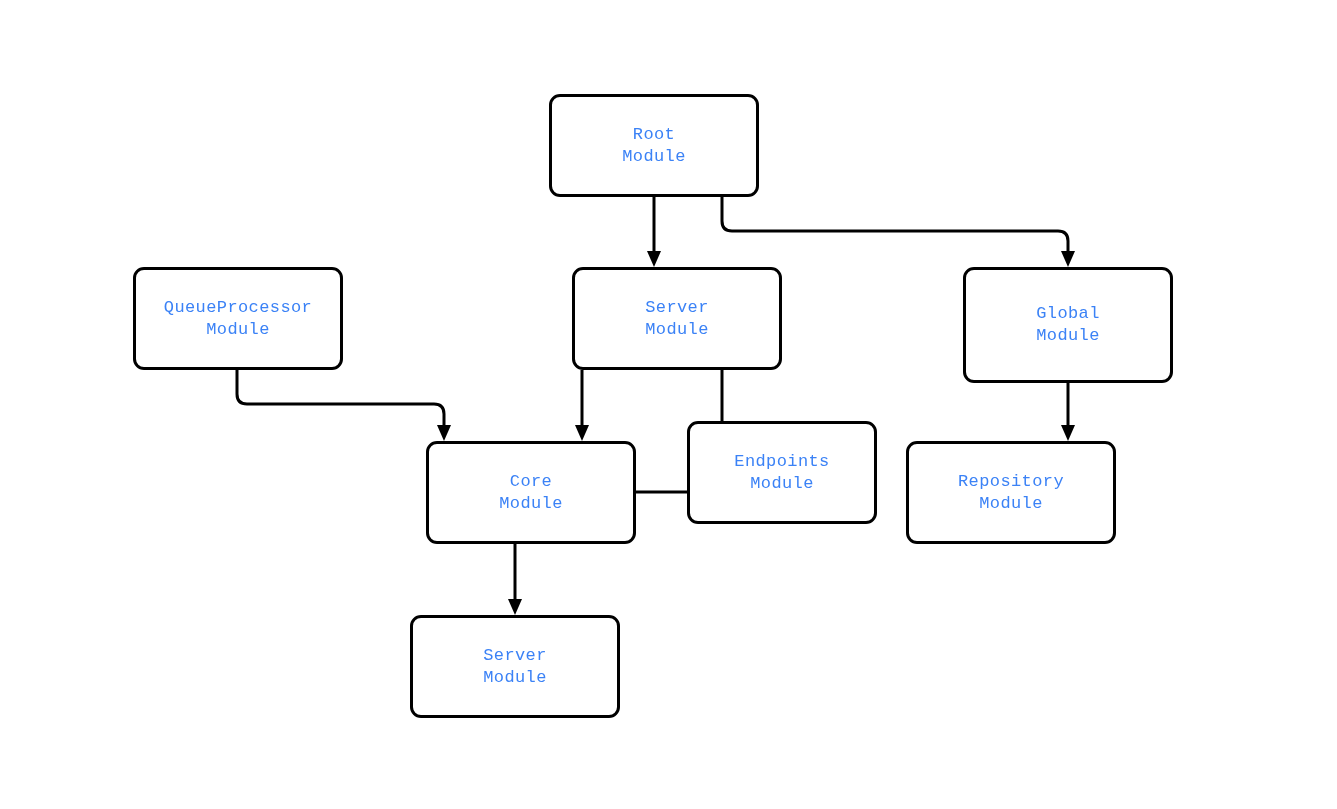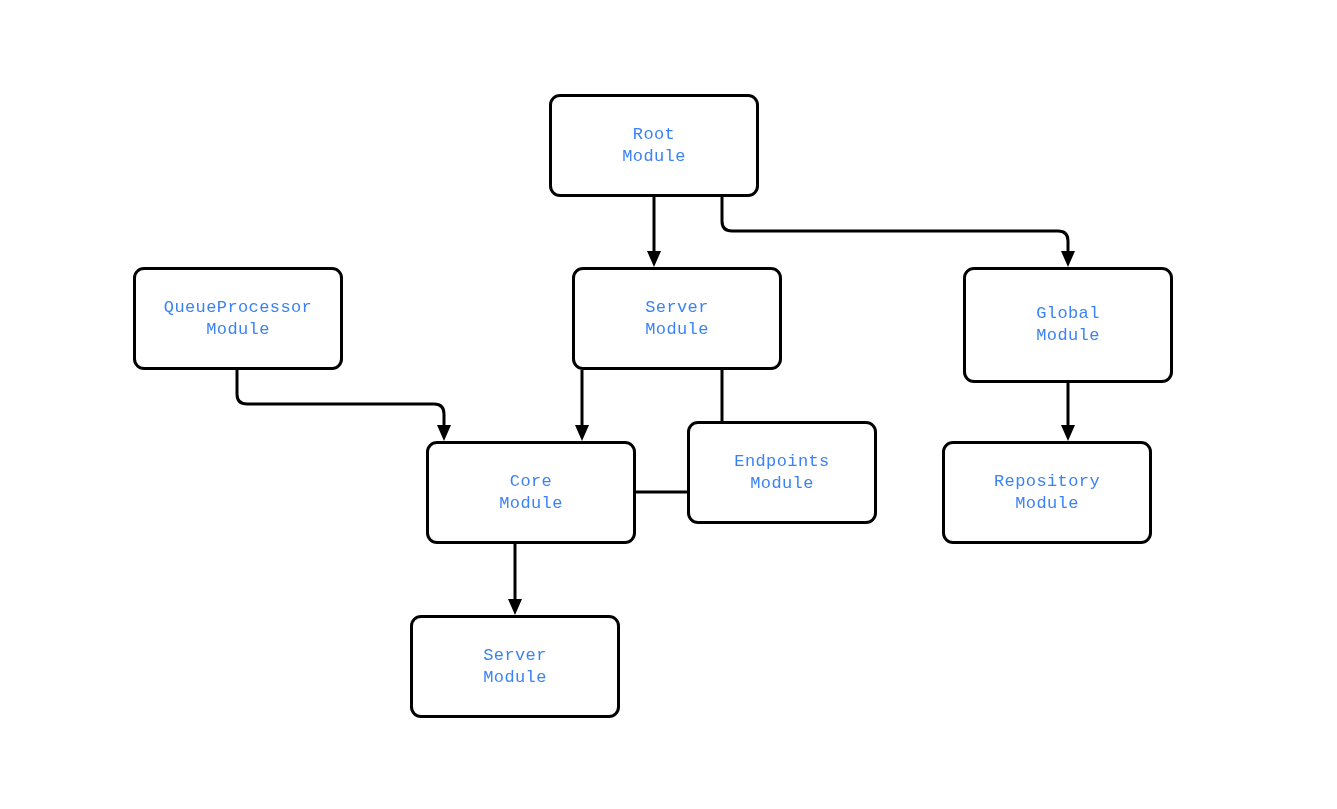--- a/index.html
+++ b/index.html
@@ -100,21 +100,21 @@
         <div class="node-label">Module</div>
       </div>
       <div class="node" style="left: 410px; top: 441px; width: 210px; height: 103px; margin-left: 16px;">
         <div class="node-label">Core</div>
         <div class="node-label">Module</div>
       </div>
       <div class="node" style="left: 687px; top: 421px; width: 190px; height: 103px;">
         <div class="node-label">Endpoints</div>
         <div class="node-label">Module</div>
       </div>
-      <div class="node" style="left: 942px; top: 441px; width: 210px; height: 103px;">
+      <div class="node" style="left: 906px; top: 441px; width: 210px; height: 103px;">
         <div class="node-label">Repository</div>
         <div class="node-label">Module</div>
       </div>
       <div class="node" style="left: 410px; top: 615px; width: 210px; height: 103px;">
         <div class="node-label">Server</div>
         <div class="node-label">Module</div>
       </div>
     </div>
 </div>
 

